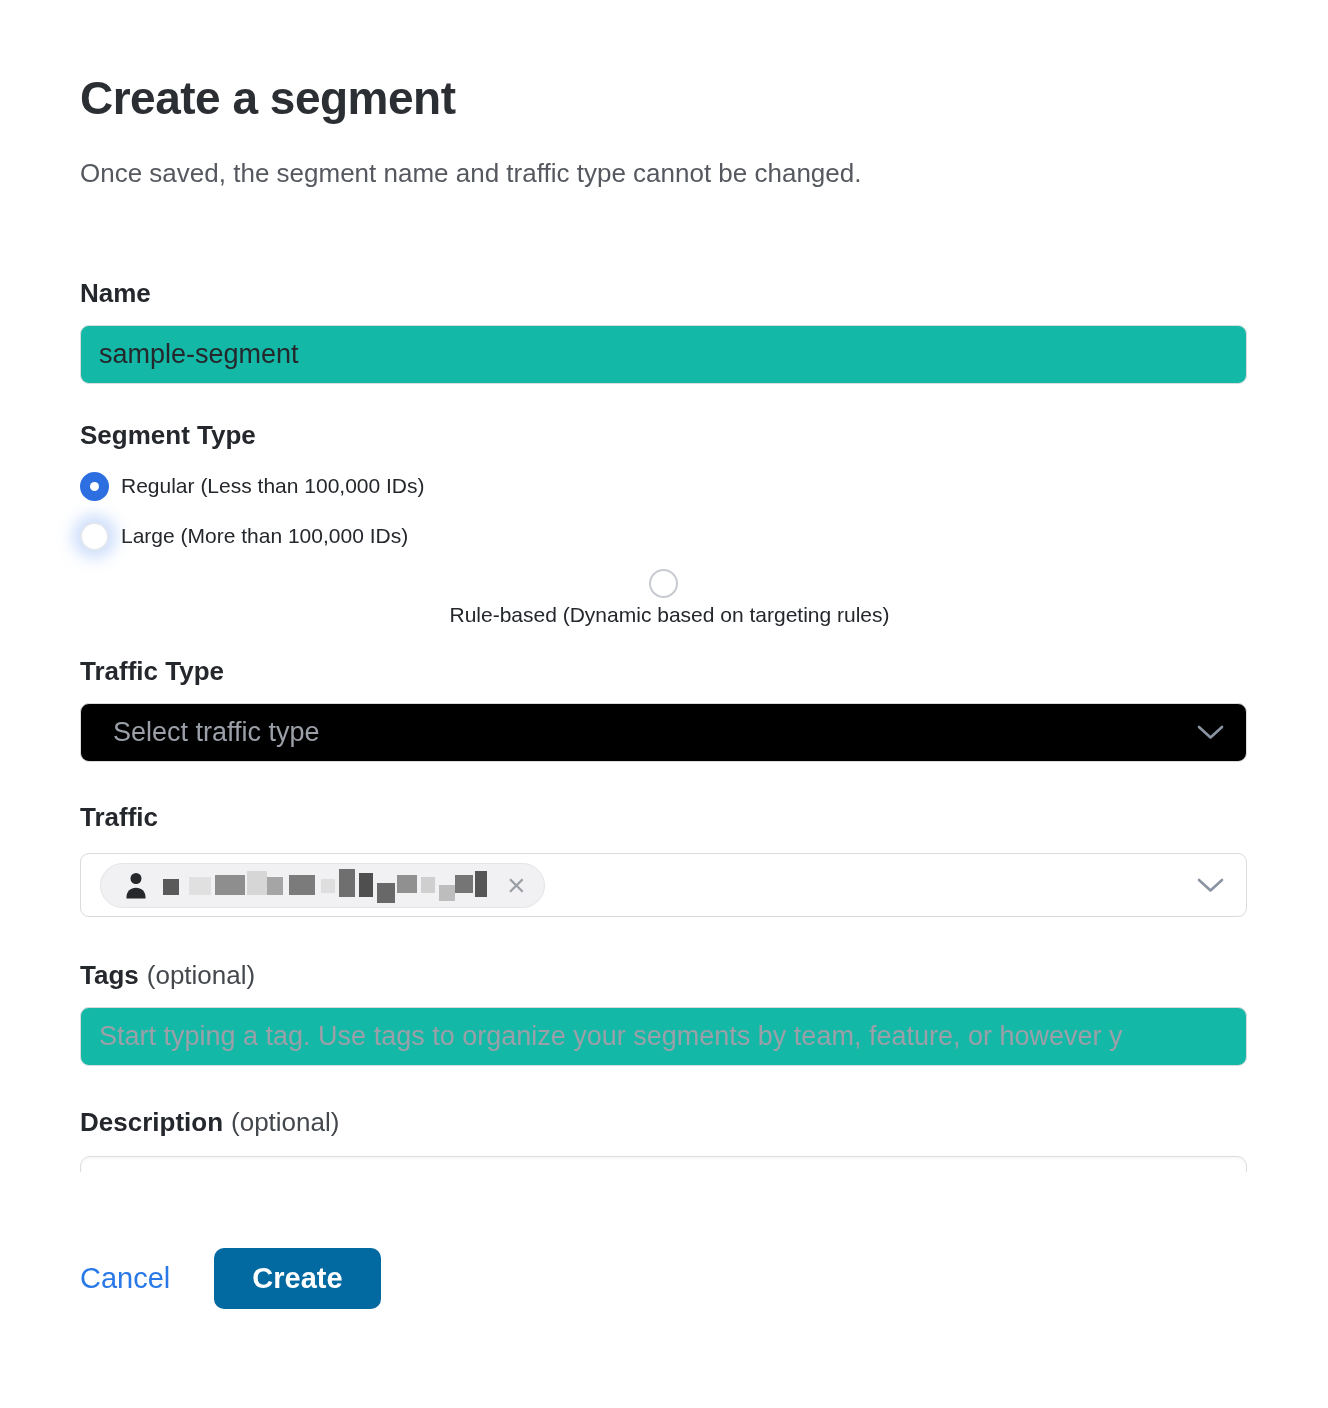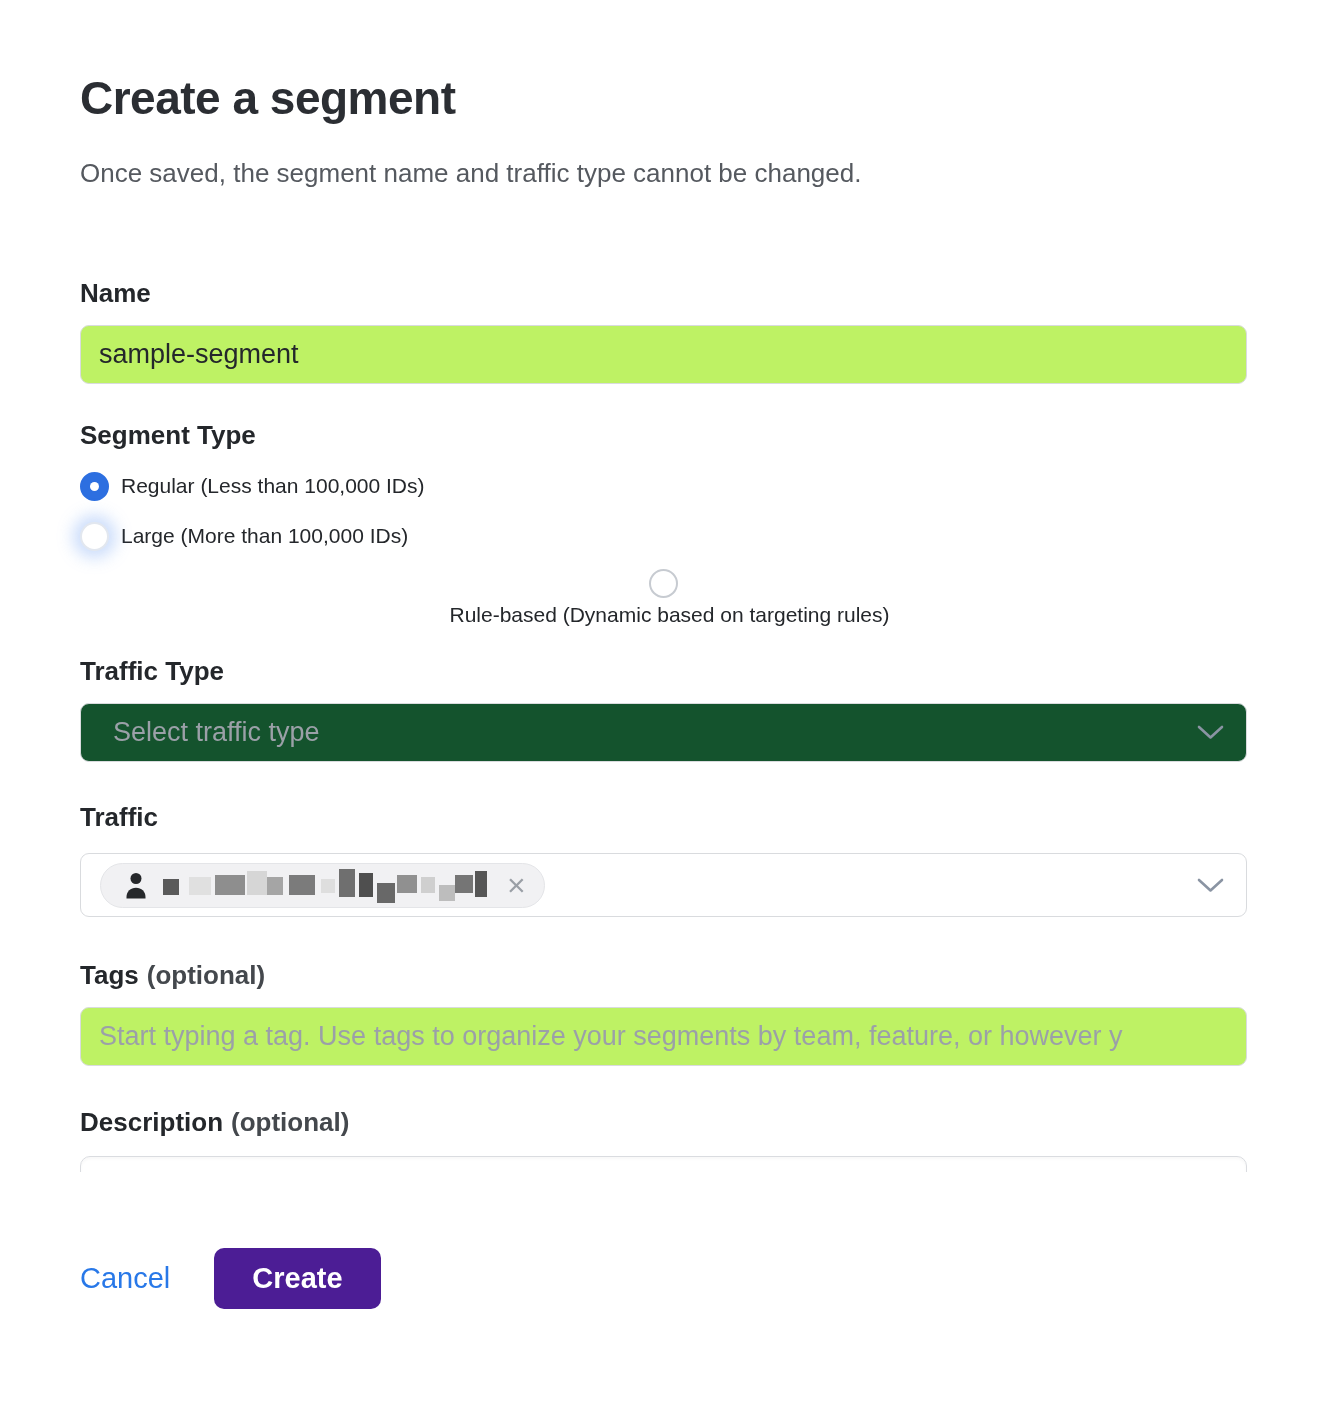--- a/index.html
+++ b/index.html
@@ -31,21 +31,21 @@
     color: #55595F;
   }
   .lbl {
     display: block;
     font-size: 26px;
     line-height: 32px;
     font-weight: 700;
     color: #24272B;
   }
   .optional {
-    font-weight: 700;
+    font-weight: 400;
     color: #44484D;
     margin-left: 8px;
   }
   .lbl-name        { margin-top: 88px; }
   .lbl-segtype     { margin-top: 35px; }
   .lbl-traffic     { margin-top: 52px; }
   .lbl-owners      { margin-top: 39px; }
   .lbl-tags        { margin-top: 42px; }
   .lbl-description { margin-top: 40px; }
 
@@ -53,21 +53,21 @@
     display: block;
     width: 1167px;
     height: 59px;
     margin-top: 16px;
     border: 1.5px solid #D9DBDE;
     border-radius: 9px;
     padding: 0 18px;
     font-family: "Liberation Sans", "DejaVu Sans", sans-serif;
     font-size: 27px;
     color: #24272B;
-    background: #bef264;
+    background: #14b8a6;
     outline: none;
   }
   .text-input::placeholder { color: #9BA0A8; opacity: 1; }
 
   
   .radio-group { margin-top: 18px; }
   .radio-row {
     display: flex;
     align-items: center;
     height: 34px;
@@ -110,21 +110,21 @@
   
   .select-box {
     display: flex;
     align-items: center;
     justify-content: space-between;
     width: 1167px;
     height: 59px;
     margin-top: 16px;
     border: 1.5px solid #D9DBDE;
     border-radius: 9px;
-    background: #14532d;
+    background: #000000;
     padding: 0 22px 0 18px;
     cursor: pointer;
   }
   .select-placeholder {
     font-size: 27px;
     color: #9BA0A8;
     padding-left: 14px;
   }
   .chevron { flex: 0 0 auto; display: block; }
 
@@ -199,21 +199,21 @@
     cursor: pointer;
     padding: 0;
     margin-right: 44px;
   }
   .btn-create {
     height: 61px;
     min-width: 157px;
     padding: 0 38px;
     border: none;
     border-radius: 10px;
-    background: #4c1d95;
+    background: #0369a1;
     color: #ffffff;
     font-family: "Liberation Sans", "DejaVu Sans", sans-serif;
     font-size: 29px;
     font-weight: 700;
     cursor: pointer;
     display: inline-flex;
     align-items: center;
     justify-content: center;
   }
 </style>

